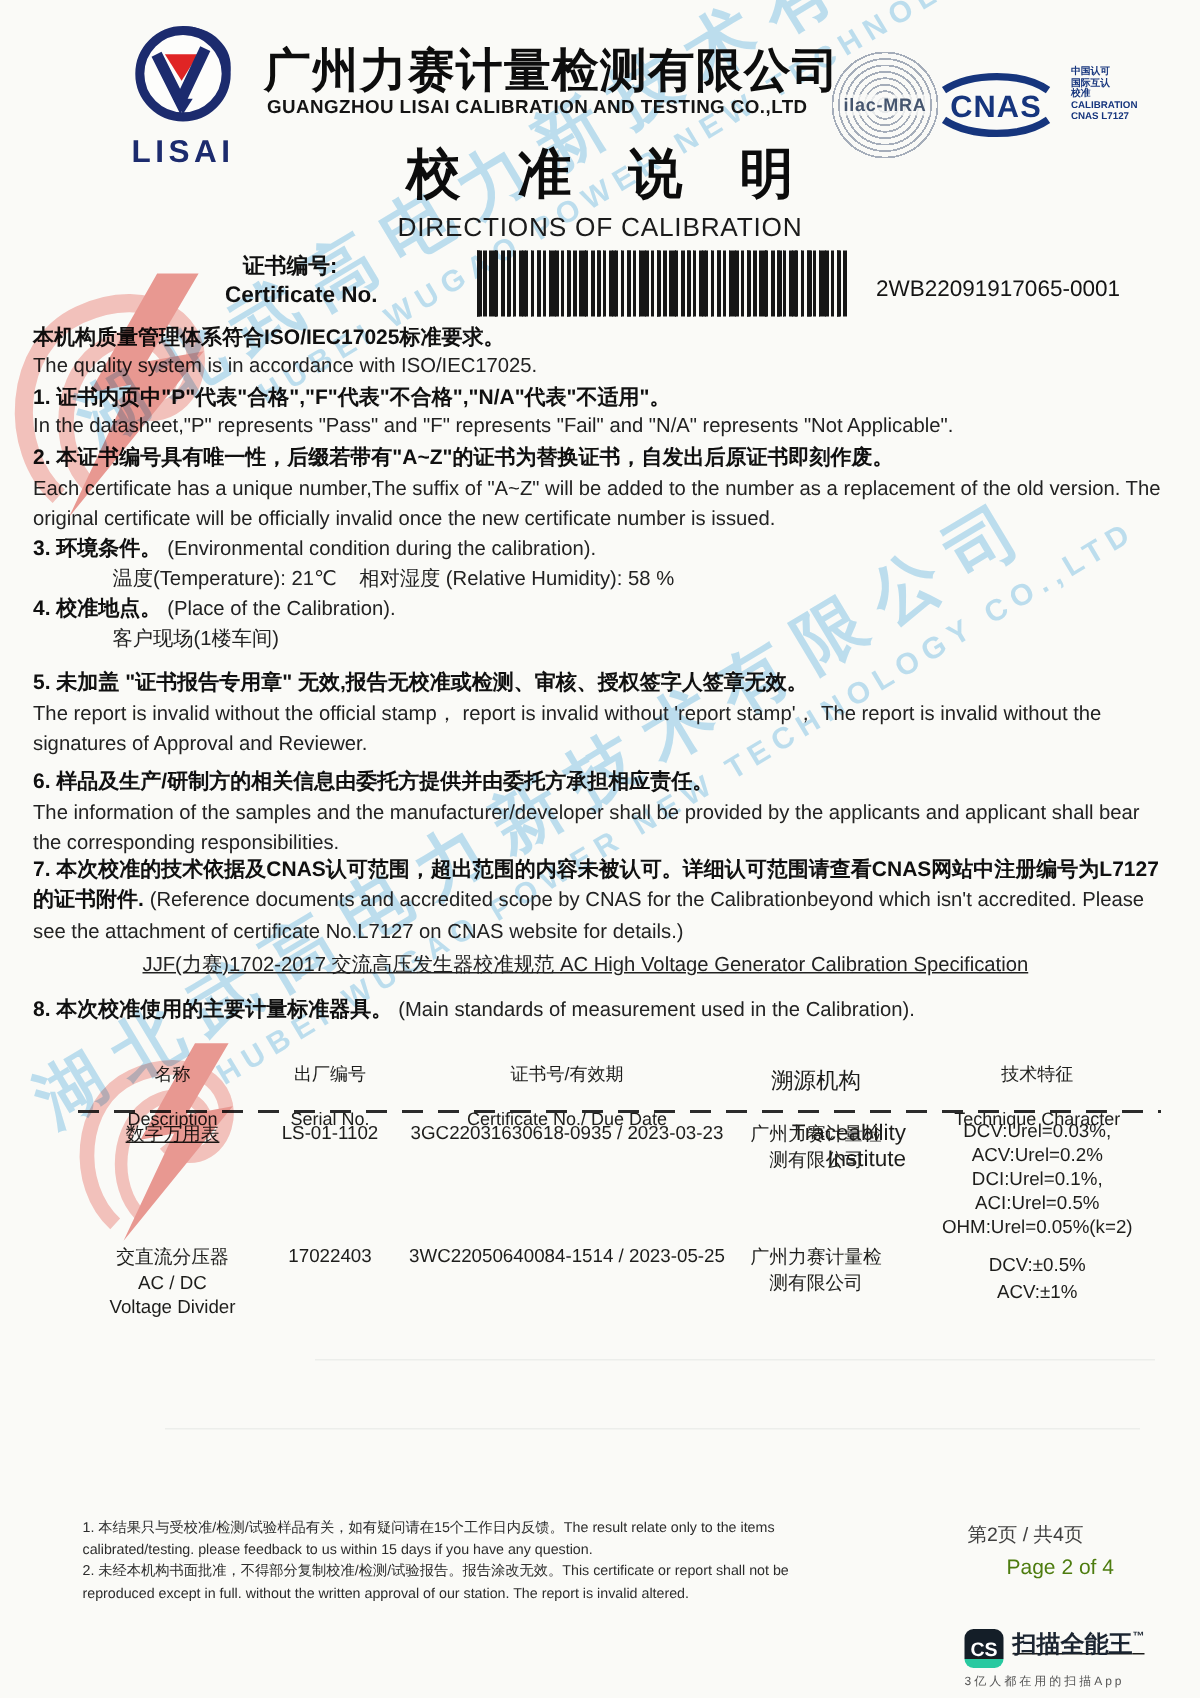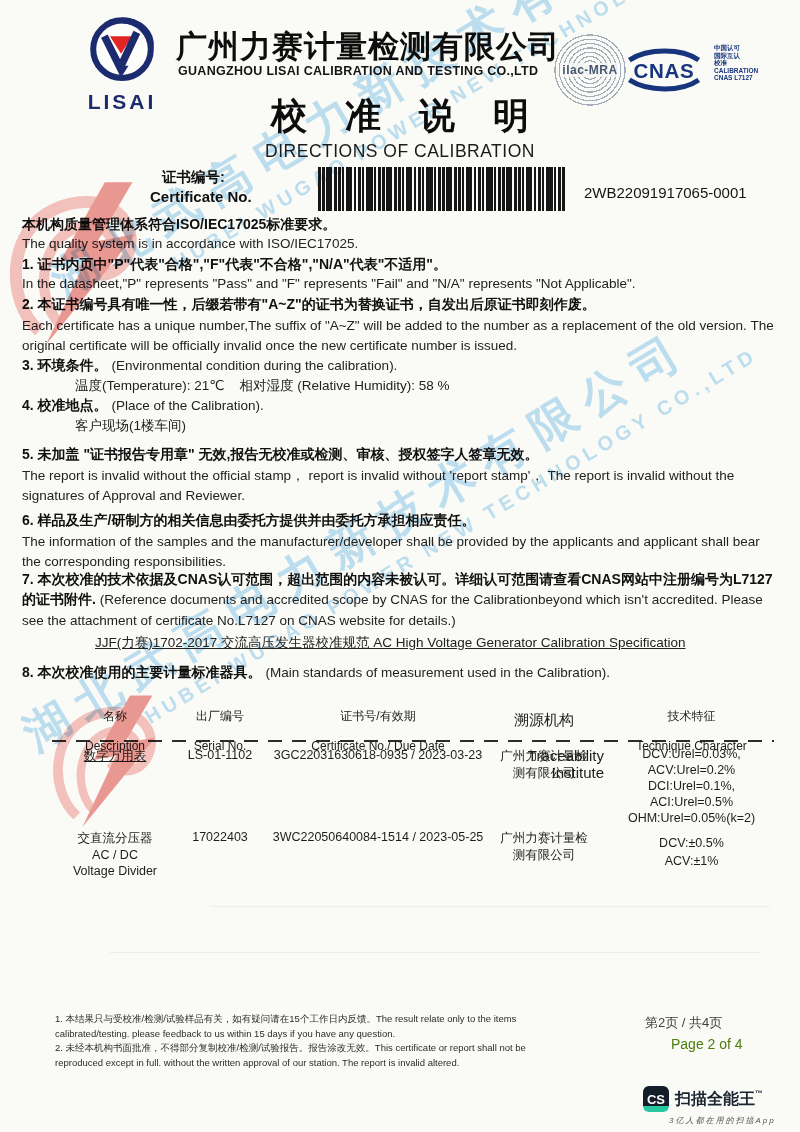--- a/index.html
+++ b/index.html
@@ -189,23 +189,23 @@
     <div class="faint abs" style="left:110px;top:952px;width:650px;opacity:.8;"></div>
 
     <div class="abs" style="left:55px;top:1012px;width:505px;font-size:9.5px;line-height:14.5px;color:#2c2c2c;">
       <div>1. 本结果只与受校准/检测/试验样品有关，如有疑问请在15个工作日内反馈。The result relate only to the items calibrated/testing. please feedback to us within 15 days if you have any question.</div>
       <div>2. 未经本机构书面批准，不得部分复制校准/检测/试验报告。报告涂改无效。This certificate or report shall not be reproduced except in full. without the written approval of our station. The report is invalid altered.</div>
     </div>
     <div class="abs" style="left:645px;top:1014px;font-size:13px;color:#404040;">第2页 / 共4页</div>
     <div class="abs" style="left:652px;top:1036px;font-size:14px;color:#4d7c0f;margin-left:19px;">Page 2 of 4</div>
 
     <div class="abs" style="left:643px;top:1086px;">
-      <div style="display:flex;align-items:center;gap:6px;">
+      <div style="display:flex;align-items:flex-start;gap:6px;text-decoration:underline;">
         <div class="cs-icon">CS</div>
         <div style="font-size:16px;font-weight:800;color:#1b2430;">
           <span>扫描全能王</span><span style="font-size:8px;vertical-align:top;">™</span>
         </div>
       </div>
-      <div style="margin-top:3px;margin-left:26px;font-size:8px;letter-spacing:2px;color:#555;font-style:italic;">3亿人都在用的扫描App</div>
+      <div style="margin-top:3px;font-size:8px;letter-spacing:2px;color:#555;">3亿人都在用的扫描App</div>
     </div>
 
   </div>
 </div>
 
 </body></html>

